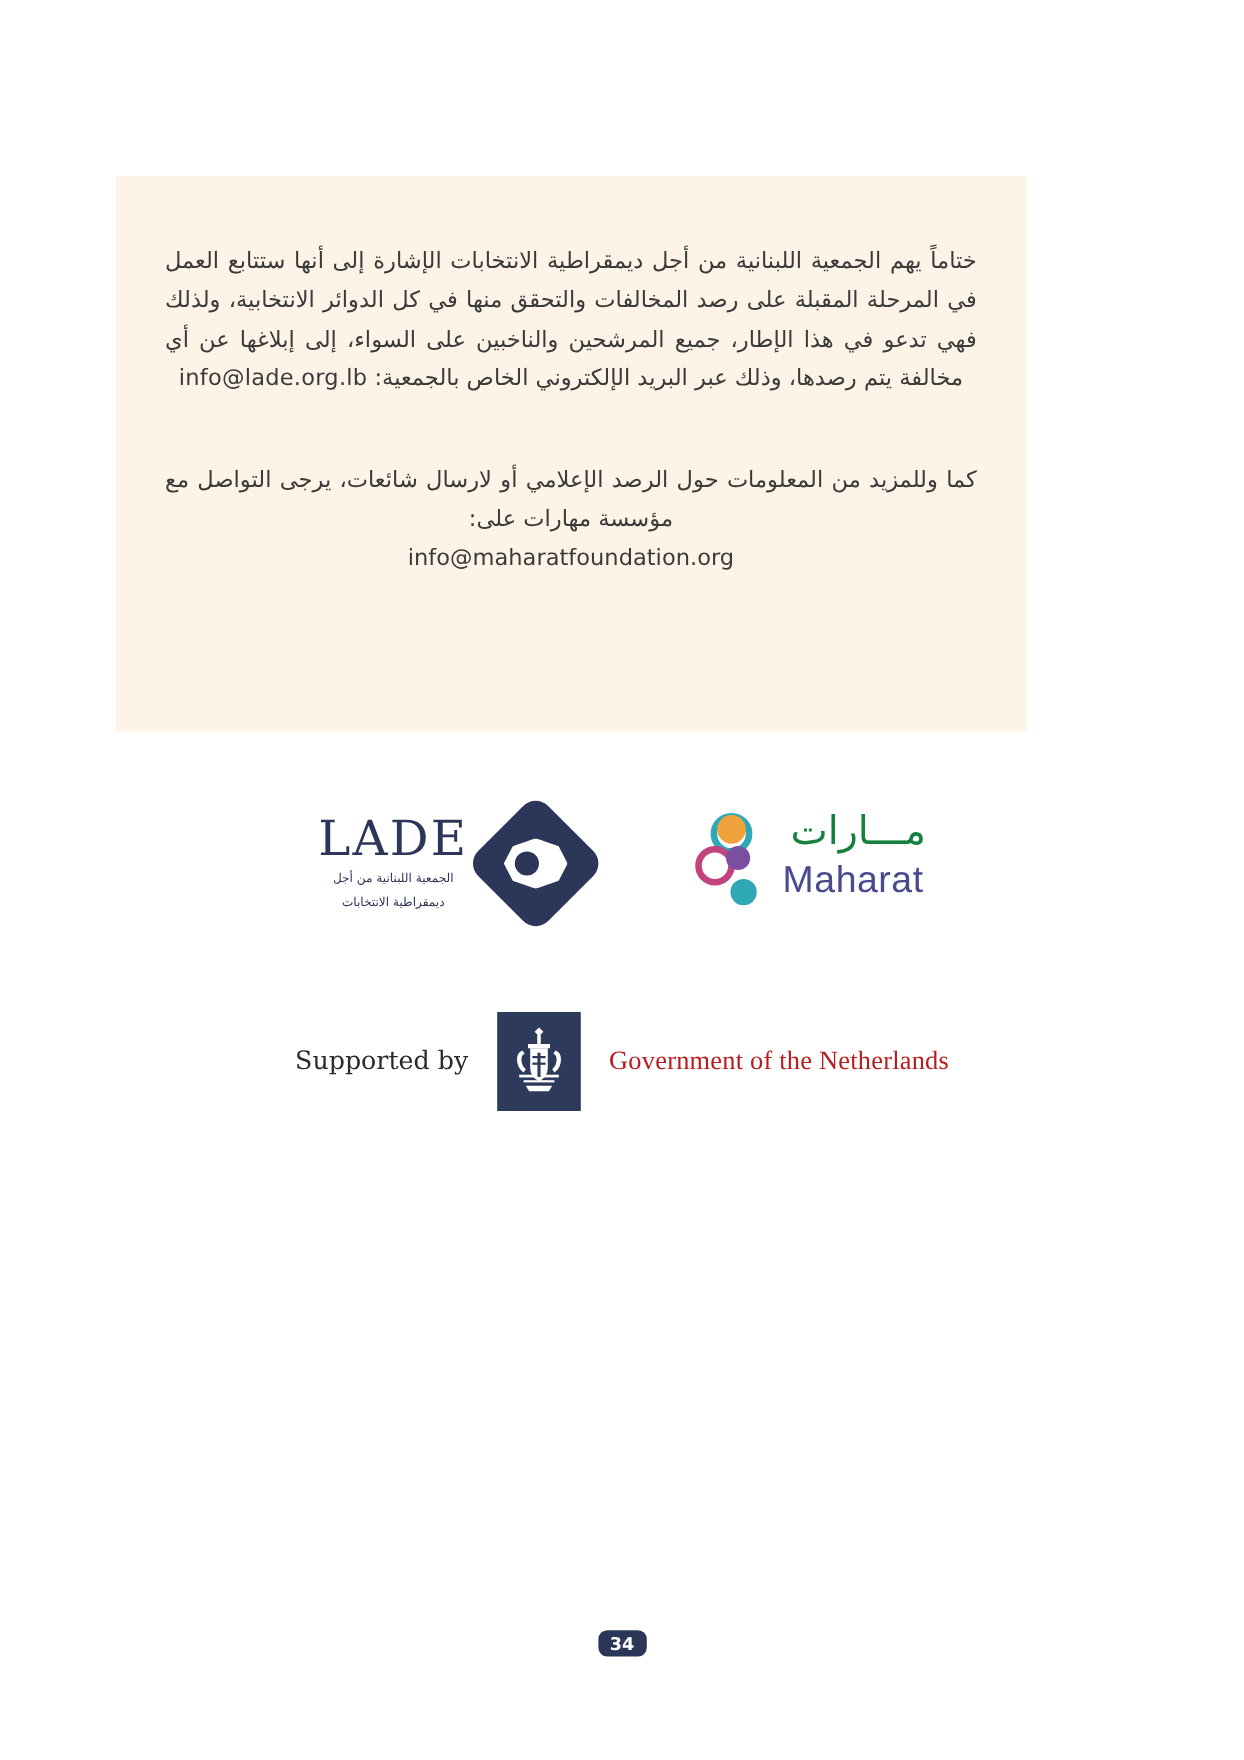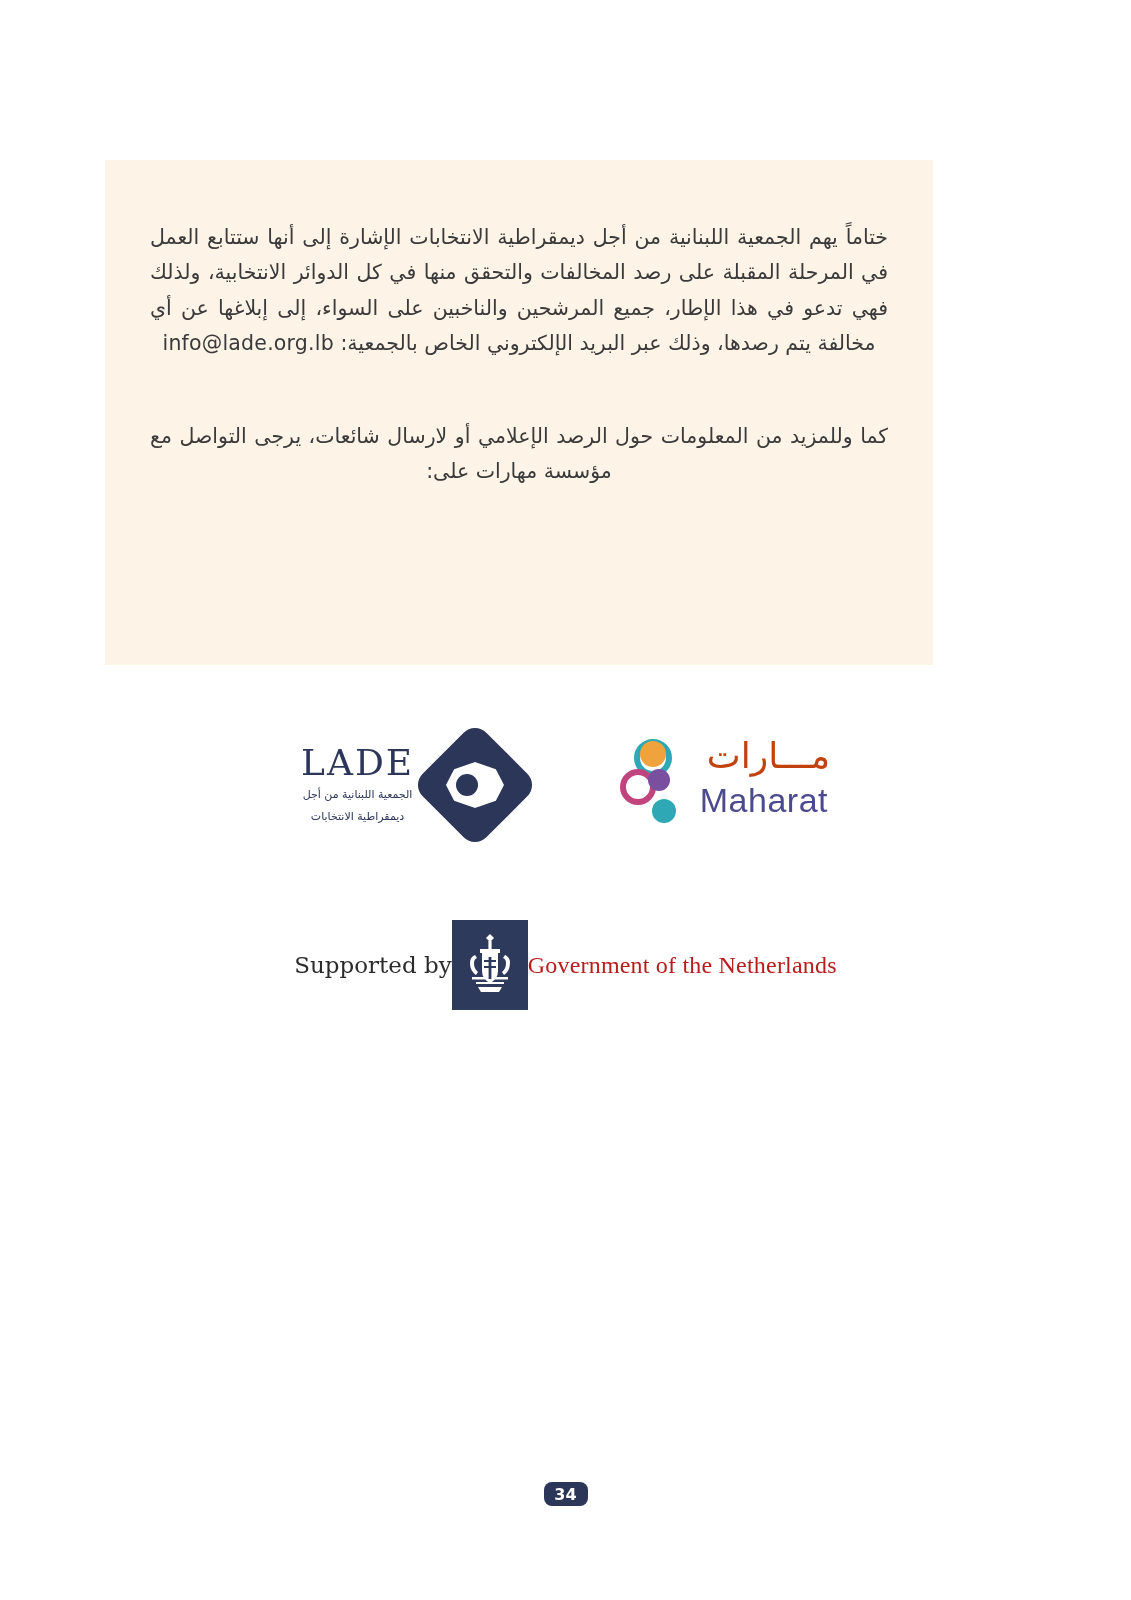--- a/index.html
+++ b/index.html
@@ -90,21 +90,21 @@
     position: relative;
     width: 200px;
     height: 105px;
     direction: rtl;
   }
   .maharat-ar {
     position: absolute;
     right: 0;
     top: 2px;
     font-size: 36px;
-    color: #c2410c;
+    color: #15803d;
     letter-spacing: 1px;
     white-space: nowrap;
     text-align: right;
   }
   .maharat-en {
     position: absolute;
     right: 2px;
     top: 48px;
     font-size: 34px;
     color: #4b4a8f;
@@ -148,21 +148,21 @@
     display: flex;
     align-items: center;
     gap: 16px;
     direction: ltr;
   }
   .lade-text {
     text-align: center;
   }
   .lade-word {
     font-family: "DejaVu Serif", "Liberation Serif", serif;
-    font-size: 36px;
+    font-size: 44px;
     letter-spacing: 2px;
     color: #2c3659;
     line-height: 1;
   }
   .lade-sub {
     direction: rtl;
     font-size: 11px;
     color: #2c3659;
     line-height: 1.45;
     margin-top: 6px;
@@ -200,20 +200,21 @@
 
   
   .supported {
     position: absolute;
     left: 0;
     top: 920px;
     width: 100%;
     display: flex;
     align-items: center;
     justify-content: center;
+    gap: 26px;
     direction: ltr;
   }
   .supported-label {
     font-family: "DejaVu Serif", "Liberation Serif", serif;
     font-size: 23px;
     color: #2b2b2b;
   }
   .nl-crest {
     width: 76px;
     height: 90px;
@@ -256,20 +257,21 @@
 
   <section class="panel">
     <div class="panel-inner">
       <p class="para first">ختاماً يهم الجمعية اللبنانية من أجل ديمقراطية الانتخابات الإشارة إلى أنها ستتابع العمل في المرحلة المقبلة على رصد المخالفات والتحقق منها في كل الدوائر الانتخابية، ولذلك فهي تدعو في هذا الإطار، جميع المرشحين والناخبين على السواء، إلى إبلاغها عن أي مخالفة يتم رصدها، وذلك عبر البريد الإلكتروني الخاص بالجمعية: info@lade.org.lb</p>
 
       <div class="para-gap"></div>
 
       <p class="para second">كما وللمزيد من المعلومات حول الرصد الإعلامي أو لارسال شائعات، يرجى التواصل مع مؤسسة مهارات على:</p>
 
 
+      <p class="email-line">info@maharatfoundation.org</p>
 
     </div>
   </section>
 
   <div class="logos">
 
     <div class="maharat">
       <span class="maharat-ar">مـــارات</span>
       <span class="dot ring-teal"></span>
       <span class="dot solid-orange"></span>

